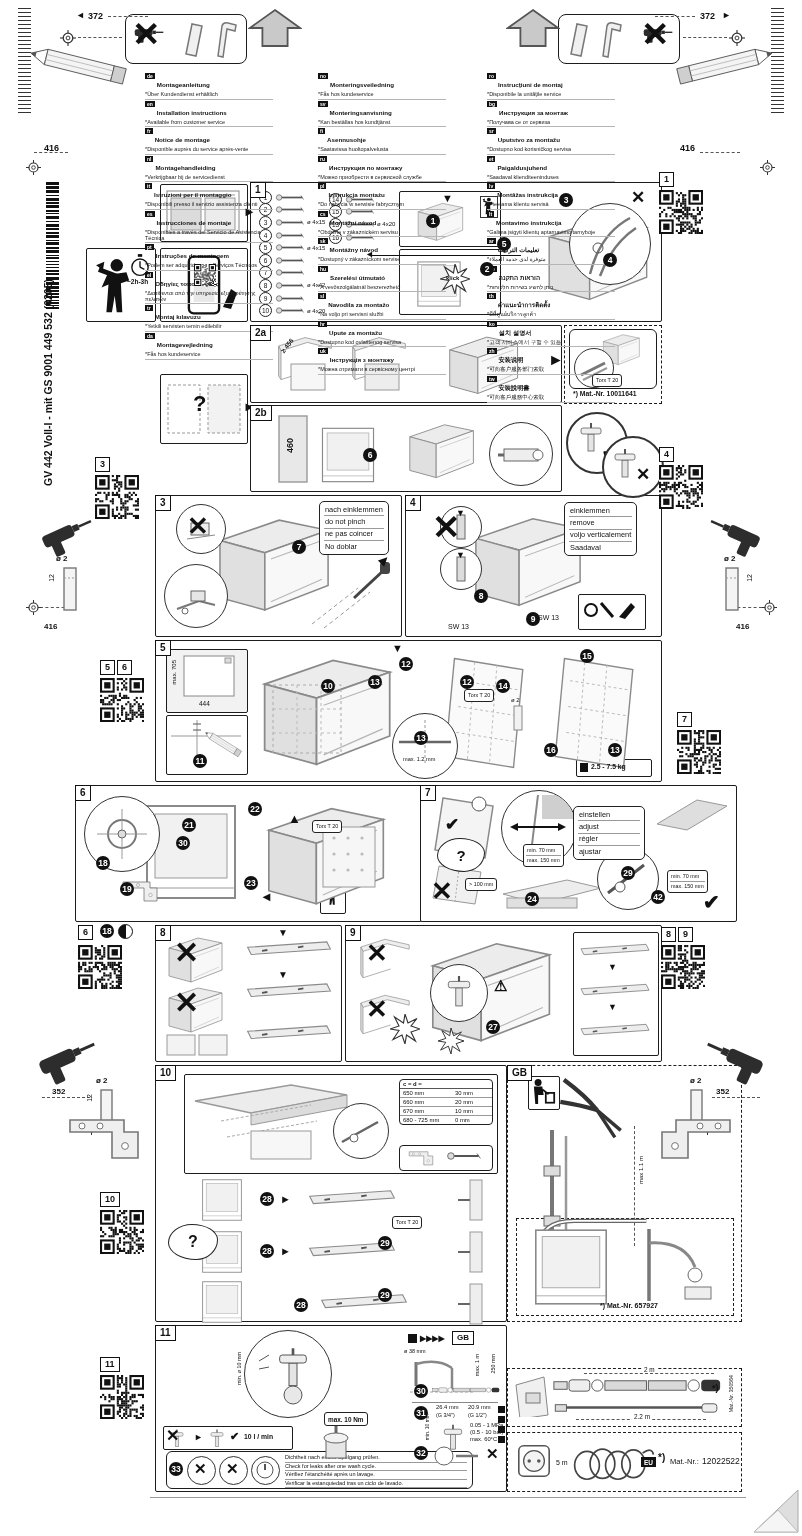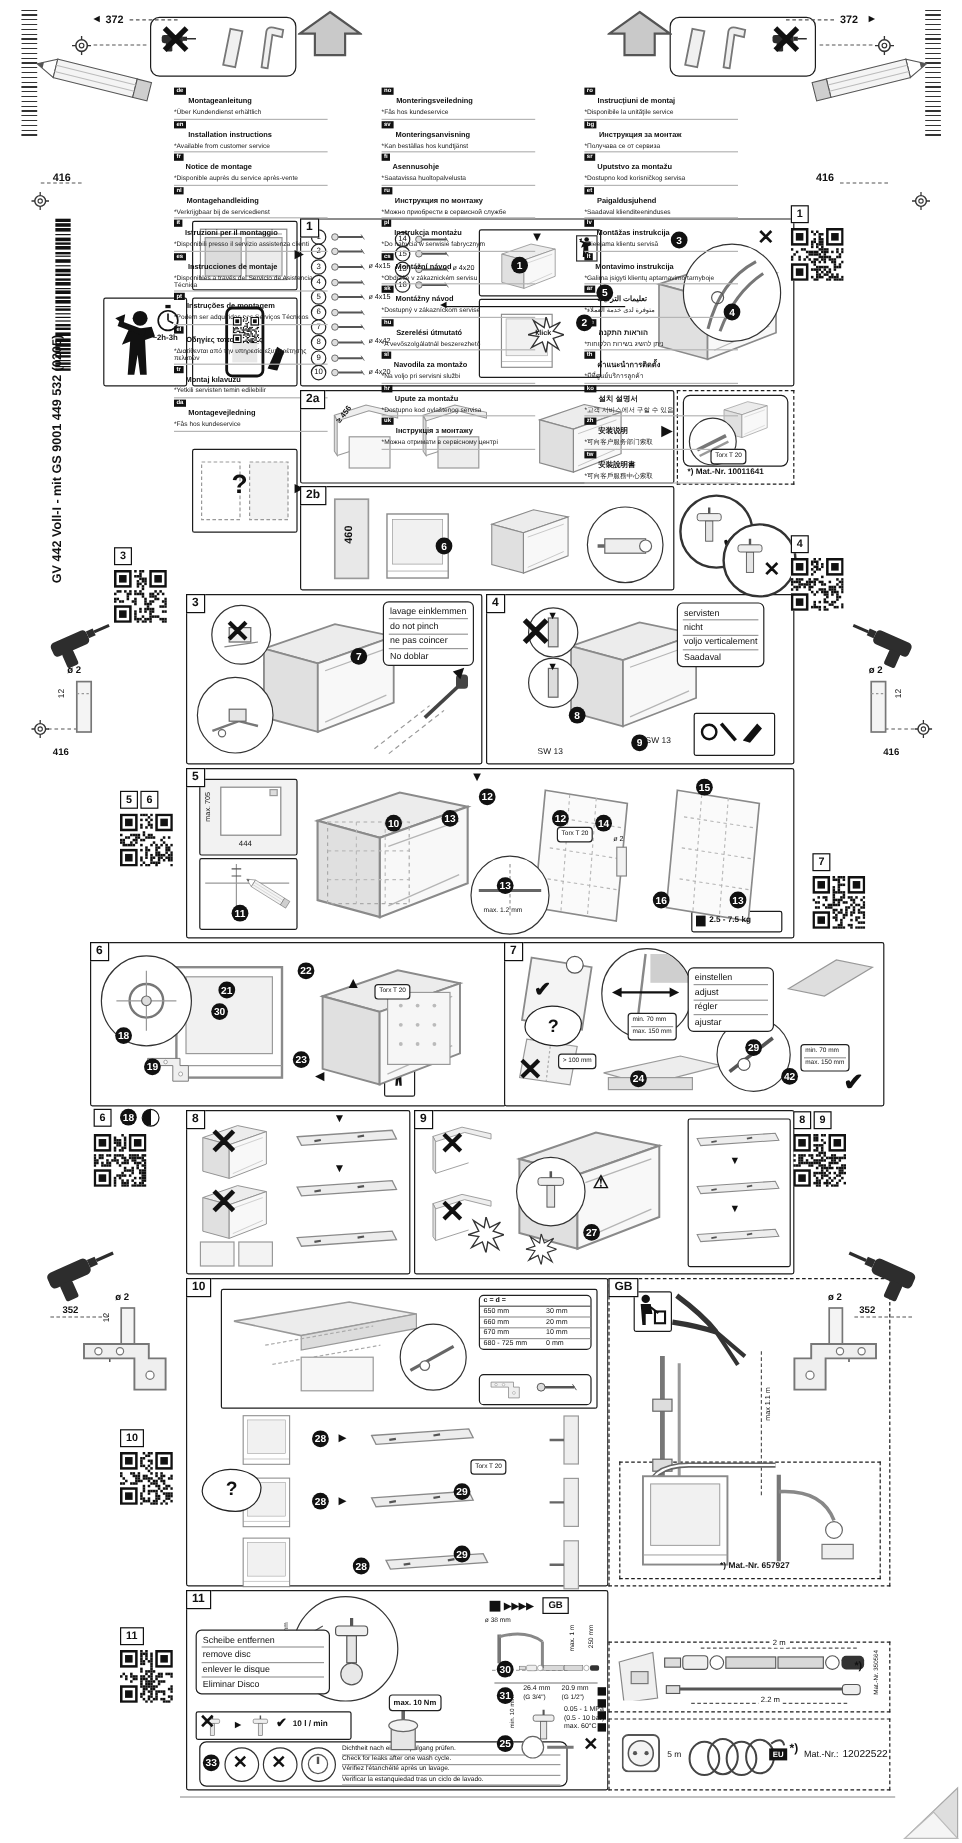--- a/index.html
+++ b/index.html
@@ -2096,21 +2096,21 @@
         </svg>
       <span class="x" style="left:10px;top:8px;font-size:26px">✕</span>
     </div>
     <div class="sk" style="left:52px;top:16px">
         <svg width="130" height="102">
           <use href="#cabiso" width="130" height="102"></use>
         </svg>
       </div>
     <span class="ncirc" style="left:136px;top:44px">7</span>
     <div class="lblbox" style="left:163px;top:5px">
-        <div>lavage einklemmen</div>
+        <div>nach einklemmen</div>
         <div>do not pinch</div>
         <div>ne pas coincer</div>
         <div>No doblar</div>
       </div>
     <span class="arrow" style="left:220px;top:56px;font-size:15px;transform:rotate(-45deg)">►</span>
     <div class="zoomc" style="left:8px;top:68px;width:62px;height:62px">
       <svg width="62" height="62">
           <path d="M12 44 L34 36 L50 40" stroke="#777" stroke-width="2" fill="none"></path>
           <rect x="26" y="26" width="14" height="10" fill="#e6e6e6" stroke="#666"></rect>
           <circle cx="20" cy="46" r="3" fill="#fff" stroke="#666"></circle>
@@ -2136,22 +2136,22 @@
     <div class="zoomc" style="left:34px;top:52px;width:40px;height:40px"><svg width="40" height="40">
           <rect x="16" y="8" width="8" height="24" fill="#ddd" stroke="#666"></rect>
         </svg><span class="arrow" style="left:15px;top:2px;font-size:9px">▼</span></div>
     <span class="x" style="left:26px;top:14px;font-size:34px">✕</span>
     <div class="sk" style="left:62px;top:14px">
         <svg width="118" height="100">
           <use href="#cabiso" width="118" height="100"></use>
         </svg>
       </div>
     <div class="lblbox" style="left:158px;top:6px">
-        <div>servisten</div>
-        <div>nicht</div>
+        <div>einklemmen</div>
+        <div>remove</div>
         <div>voljo verticalement</div>
         <div>Saadaval</div>
       </div>
     <span class="ncirc" style="left:68px;top:93px">8</span>
     <span class="ncirc" style="left:120px;top:116px">9</span>
     <span class="lbl" style="left:42px;top:127px">SW 13</span>
     <span class="lbl" style="left:132px;top:118px">SW 13</span>
     <div class="panel" style="left:172px;top:98px;width:66px;height:34px;border-width:1.3px">
       <svg width="64" height="30">
           <circle cx="12" cy="15" r="6" fill="none" stroke="#111" stroke-width="2"></circle>
@@ -2625,26 +2625,20 @@
             <circle cx="70" cy="52" r="7" fill="#fff" stroke="#666"></circle>
             <rect x="60" y="64" width="26" height="12" fill="#eee" stroke="#777"></rect>
           </svg>
         </div>
     </div>
     <span class="lbl b" style="left:92px;top:236px;font-size:7px">*) Mat.-Nr. 657927</span>
   </div>
 
   <div class="panel" style="left:155px;top:1325px;width:350px;height:165px">
     <span class="tag">11</span>
-    <div class="lblbox" style="left:7px;top:32px;width:102px">
-        <div>Scheibe entfernen</div>
-        <div>remove disc</div>
-        <div>enlever le disque</div>
-        <div>Eliminar Disco</div>
-      </div>
     <div class="zoomc" style="left:88px;top:4px;width:86px;height:86px">
       <svg width="86" height="86">
           <use href="#tapico" x="28" y="16" width="40" height="40"></use>
           <circle cx="48" cy="64" r="9" fill="#e8e8e8" stroke="#555"></circle>
           <path d="M14 30 l10 -6 M14 38 l10 -2" stroke="#555" fill="none"></path>
         </svg>
     </div>
     <span class="vlbl" style="left:80px;top:26px;font-size:5.4px">min. ø 10 mm</span>
     <span class="blacksq" style="left:252px;top:8px;width:9px;height:9px"></span>
     <span class="lbl b" style="left:264px;top:8px;font-size:8px">▶▶▶▶</span>
@@ -2706,21 +2700,21 @@
     <div class="lblbox tiny" style="left:168px;top:86px;font-weight:bold;font-size:6.4px">
         <div>max. 10 Nm</div>
       </div>
     <div class="sk" style="left:150px;top:96px">
         <svg width="56" height="40">
           <rect x="20" y="18" width="20" height="18" fill="#e6e6e6" stroke="#666"></rect>
           <ellipse cx="30" cy="16" rx="12" ry="5" fill="#f2f2f2" stroke="#666"></ellipse>
           <line x1="30" y1="2" x2="30" y2="11" stroke="#666" stroke-width="3"></line>
         </svg>
       </div>
-    <span class="ncirc" style="left:258px;top:120px">25</span>
+    <span class="ncirc" style="left:258px;top:120px">32</span>
     <div class="sk" style="left:276px;top:118px">
         <svg width="54" height="24">
           <circle cx="12" cy="12" r="9" fill="#fff" stroke="#666"></circle>
           <line x1="24" y1="12" x2="46" y2="12" stroke="#777" stroke-width="2.5"></line>
         </svg>
       </div>
     <span class="x" style="left:330px;top:120px;font-size:15px">✕</span>
     <div class="panel" style="left:10px;top:125px;width:305px;height:36px;border-width:1.3px;border-radius:6px">
       <span class="ncirc" style="left:2px;top:10px">33</span>
       <div class="zoomc" style="left:20px;top:4px;width:27px;height:27px">

